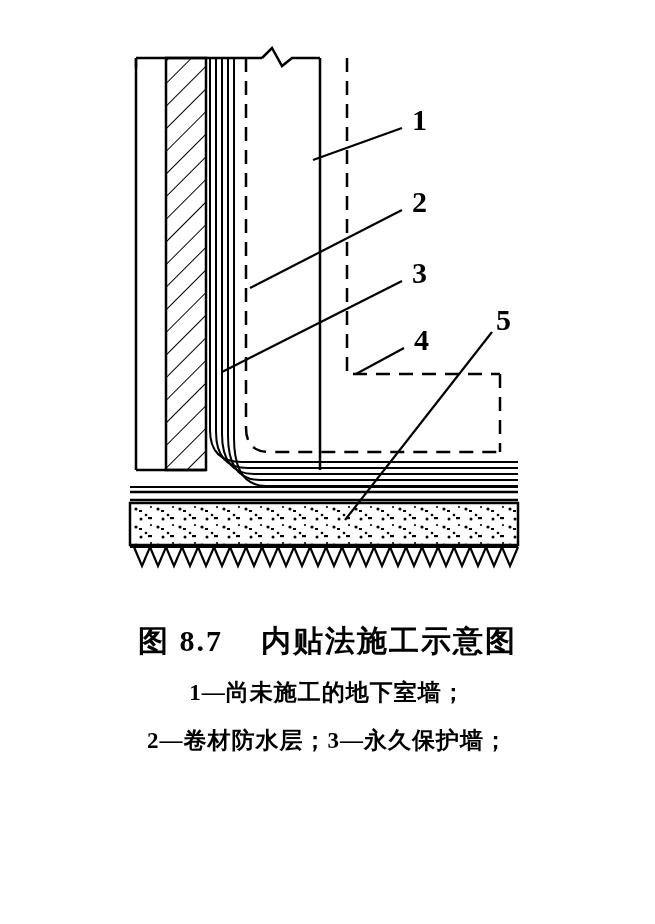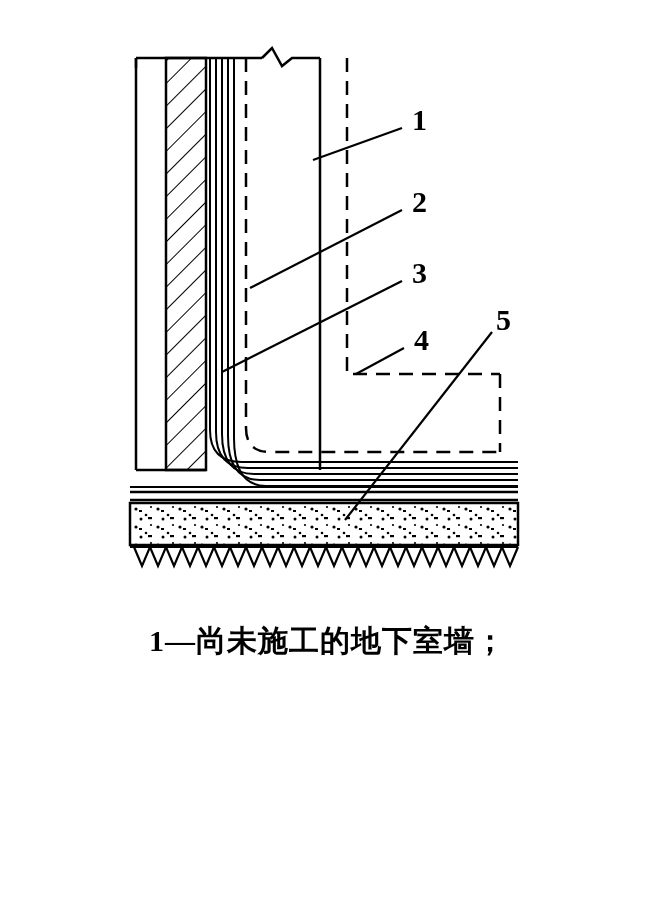--- a/index.html
+++ b/index.html
@@ -39,21 +39,21 @@
     text-align: center;
   }
   .caption-title {
     font-size: 30px;
     font-weight: bold;
     letter-spacing: 2px;
     line-height: 52px;
     white-space: pre;
   }
   .caption-line {
-    font-size: 30px;
+    font-size: 23px;
     font-weight: bold;
     letter-spacing: 1px;
     line-height: 48px;
     white-space: pre;
   }
   .legend-lines {
     margin-top: 2px;
   }
 </style>
 </head>
@@ -138,18 +138,20 @@
         <text x="412" y="130">1</text>
         <text x="412" y="212">2</text>
         <text x="412" y="283">3</text>
         <text x="414" y="350">4</text>
         <text x="496" y="330">5</text>
       </g>
     </svg>
   </div>
 
   <div class="caption-block">
+    <div class="caption-title">图 8.7    内贴法施工示意图</div>
     <div class="legend-lines">
       <div class="caption-line">1—尚未施工的地下室墙；</div>
+      <div class="caption-line">2—卷材防水层；3—永久保护墙；</div>
     </div>
   </div>
 
 </div>
 
 </body></html>

